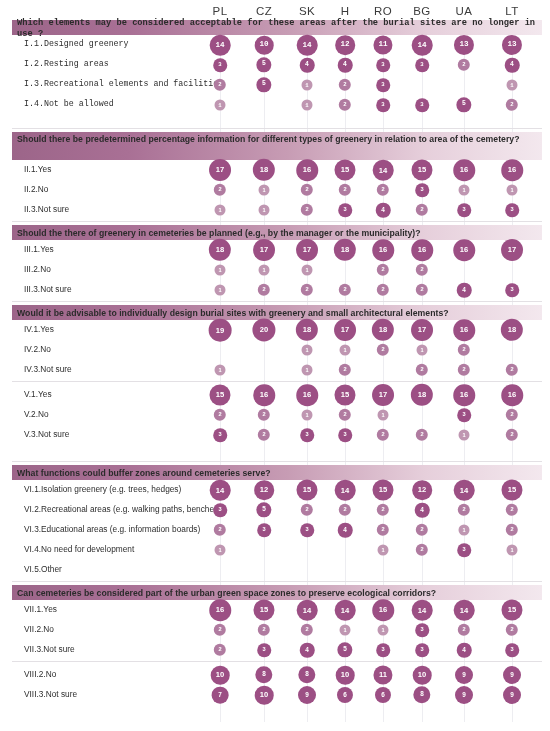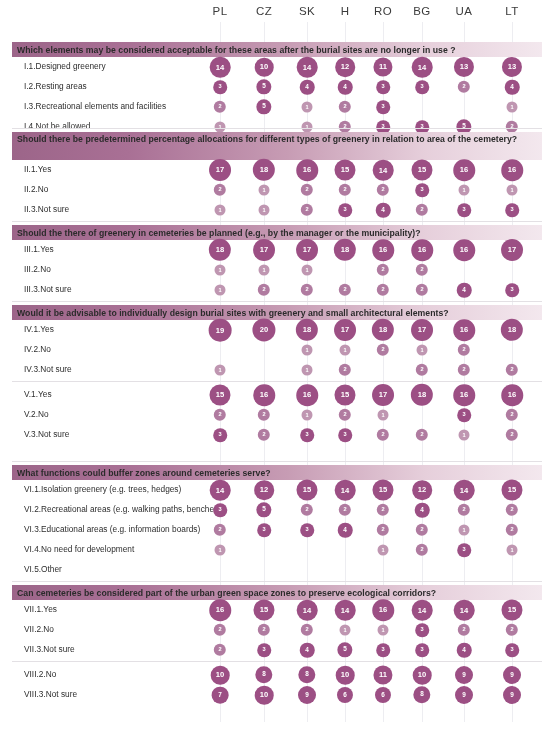--- a/index.html
+++ b/index.html
@@ -91,21 +91,21 @@
       <div class="guide" style="left: 264px;"></div>
       <div class="guide" style="left: 307px;"></div>
       <div class="guide" style="left: 345px;"></div>
       <div class="guide" style="left: 383px;"></div>
       <div class="guide" style="left: 422px;"></div>
       <div class="guide" style="left: 464px;"></div>
       <div class="guide" style="left: 512px;"></div>
     </div>
 
   <div id="blocks">
-      <div class="block" style="top: 42px;">
+      <div class="block" style="top: 20px; font-family: Liberation Mono, monospace;">
         <div class="qhead">
           <span>Which elements may be considered acceptable for these areas after the burial sites are no longer in use ?</span>
         </div>
         <div class="row">
           <div class="rlabel">I.1.Designed greenery</div>
           <div class="bub" style="left: 220px; top: 10px; width: 20.5958px; height: 20.5958px; font-size: 7.6px; background: rgb(156, 79, 132);">14</div>
           <div class="bub" style="left: 264px; top: 10px; width: 18.568px; height: 18.568px; font-size: 7.6px; background: rgb(156, 79, 132);">10</div>
           <div class="bub" style="left: 307px; top: 10px; width: 20.5958px; height: 20.5958px; font-size: 7.6px; background: rgb(156, 79, 132);">14</div>
           <div class="bub" style="left: 345px; top: 10px; width: 19.6244px; height: 19.6244px; font-size: 7.6px; background: rgb(156, 79, 132);">12</div>
           <div class="bub" style="left: 383px; top: 10px; width: 19.1082px; height: 19.1082px; font-size: 7.6px; background: rgb(156, 79, 132);">11</div>
@@ -140,21 +140,21 @@
           <div class="bub" style="left: 345px; top: 10px; width: 12.4497px; height: 12.4497px; font-size: 5.6px; background: rgb(176, 123, 160);">2</div>
           <div class="bub" style="left: 383px; top: 10px; width: 13.5622px; height: 13.5622px; font-size: 5.6px; background: rgb(156, 79, 132);">3</div>
           <div class="bub" style="left: 422px; top: 10px; width: 13.5622px; height: 13.5622px; font-size: 5.6px; background: rgb(156, 79, 132);">3</div>
           <div class="bub" style="left: 464px; top: 10px; width: 15.3262px; height: 15.3262px; font-size: 6.4px; background: rgb(156, 79, 132);">5</div>
           <div class="bub" style="left: 512px; top: 10px; width: 12.4497px; height: 12.4497px; font-size: 5.6px; background: rgb(176, 123, 160);">2</div>
         </div>
       </div>
       <div class="endrule" style="top: 128px;"></div>
       <div class="block" style="top: 132px;">
         <div class="qhead two">
-          <span>Should there be predetermined percentage allocations for different types of greenery in relation to area of the cemetery?</span>
+          <span>Should there be predetermined percentage information for different types of greenery in relation to area of the cemetery?</span>
         </div>
         <div class="row">
           <div class="rlabel">II.1.Yes</div>
           <div class="bub" style="left: 220px; top: 10px; width: 21.9309px; height: 21.9309px; font-size: 7.6px; background: rgb(156, 79, 132);">17</div>
           <div class="bub" style="left: 264px; top: 10px; width: 22.3492px; height: 22.3492px; font-size: 7.6px; background: rgb(156, 79, 132);">18</div>
           <div class="bub" style="left: 307px; top: 10px; width: 21.5px; height: 21.5px; font-size: 7.6px; background: rgb(156, 79, 132);">16</div>
           <div class="bub" style="left: 345px; top: 10px; width: 21.0554px; height: 21.0554px; font-size: 7.6px; background: rgb(156, 79, 132);">15</div>
           <div class="bub" style="left: 383px; top: 10px; width: 20.5958px; height: 20.5958px; font-size: 7.6px; background: rgb(156, 79, 132);">14</div>
           <div class="bub" style="left: 422px; top: 10px; width: 21.0554px; height: 21.0554px; font-size: 7.6px; background: rgb(156, 79, 132);">15</div>
           <div class="bub" style="left: 464px; top: 10px; width: 21.5px; height: 21.5px; font-size: 7.6px; background: rgb(156, 79, 132);">16</div>

